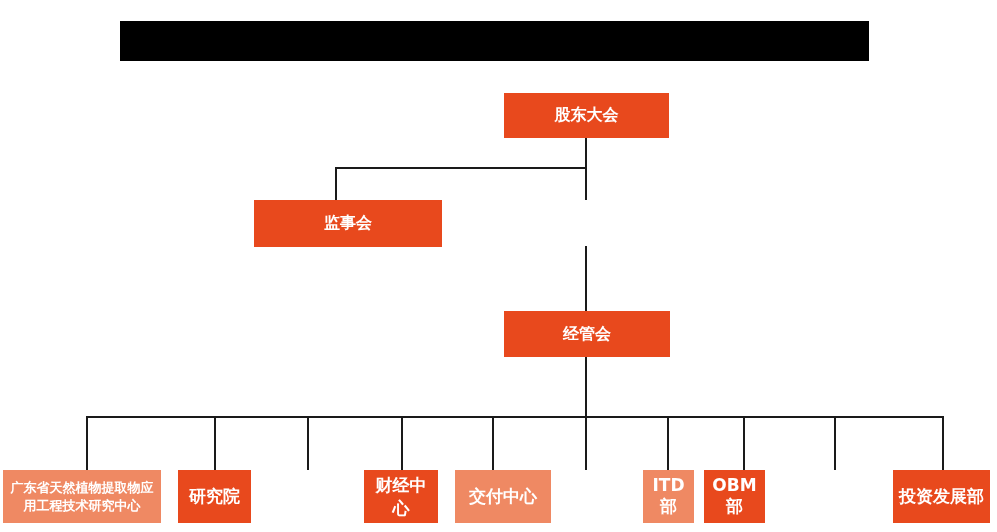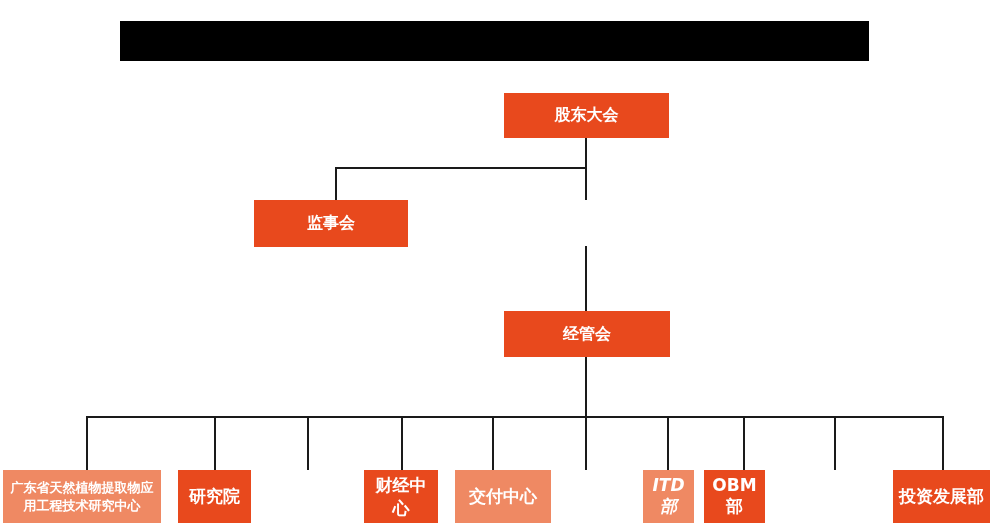--- a/index.html
+++ b/index.html
@@ -31,33 +31,33 @@
     font-weight: bold;
     font-size: 16px;
     box-sizing: border-box;
     padding: 20px 4px;
   }
   .node.primary { background: #e8491d; }
   .node.light   { background: #ef8963; }
 
   
   .pos-shareholders { left: 504px; top:  93px; width: 165px; height: 45px; }
-  .pos-supervisory  { left: 254px; top: 200px; width: 154px; height: 47px; }
+  .pos-supervisory  { left: 254px; top: 200px; width: 188px; height: 47px; }
   .pos-board        { left: 503px; top: 200px; width: 166px; height: 47px; }
   .pos-management   { left: 504px; top: 311px; width: 166px; height: 46px; text-align: center; }
 
   
   .dept { top: 470px; height: 53px; font-size: 17px; }
   .pos-dept0 { left:   3px; width: 158px; font-size: 13px; line-height: 1.35; }
   .pos-dept1 { left: 178px; width:  73px; }
   .pos-dept2 { left: 267px; width:  83px; }
   .pos-dept3 { left: 364px; width:  74px; }
   .pos-dept4 { left: 455px; width:  96px; }
   .pos-dept5 { left: 546px; width:  80px; }
-  .pos-dept6 { left: 643px; width:  51px; font-style: italic; }
+  .pos-dept6 { left: 643px; width:  51px; }
   .pos-dept7 { left: 704px; width:  61px; }
   .pos-dept8 { left: 793px; width:  84px; }
   .pos-dept9 { left: 893px; width:  97px; }
 </style>
 </head>
 <body>
 
 <div class="stage">
 
   <div class="redact-bar"></div>

